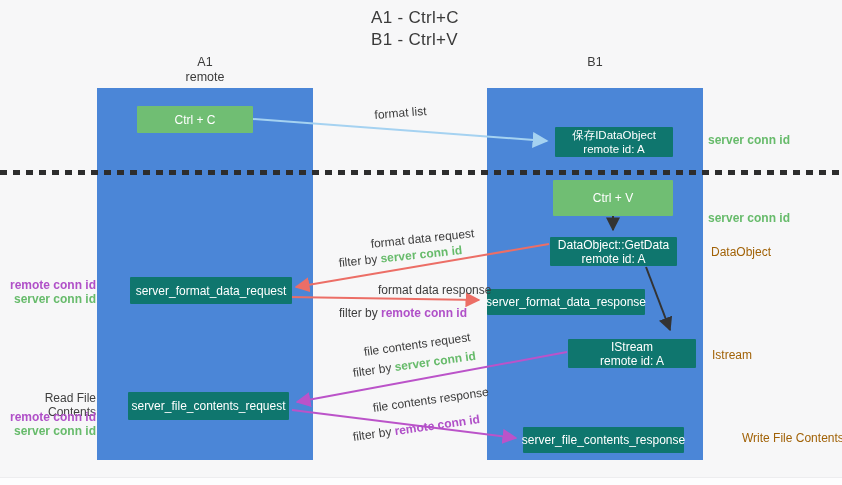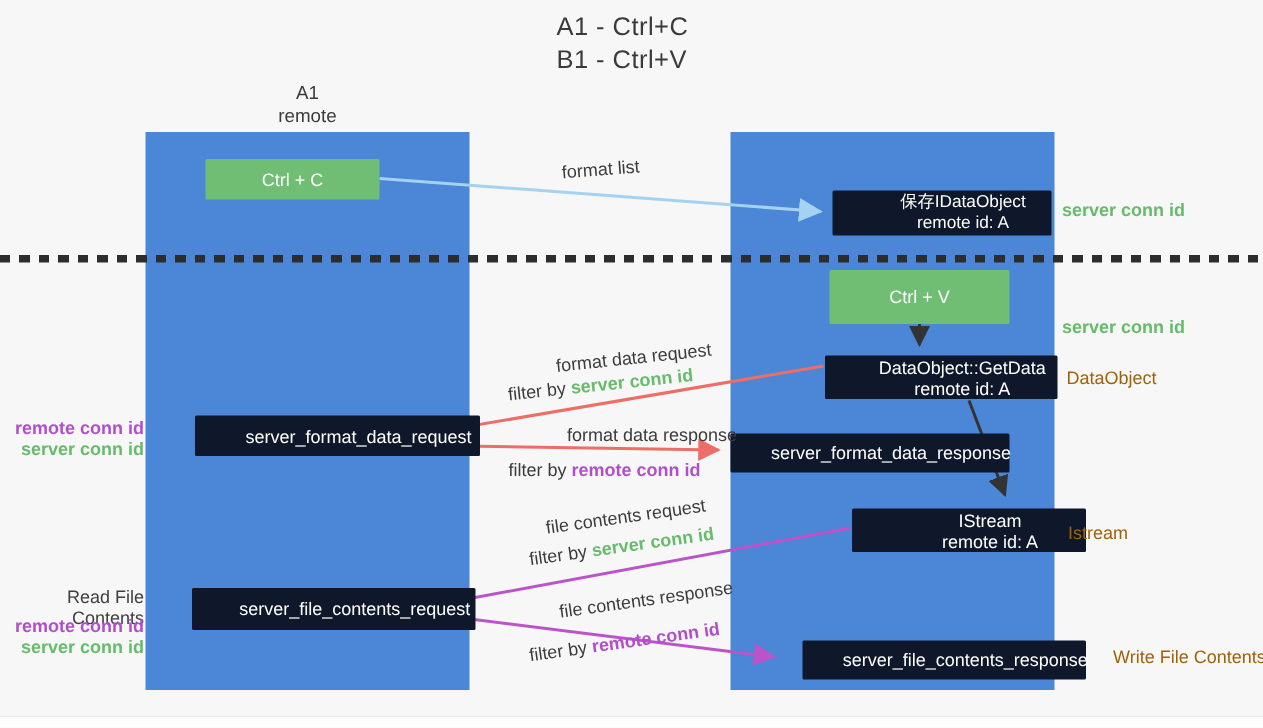--- a/index.html
+++ b/index.html
@@ -11,21 +11,21 @@
   }
   .abs{position:absolute;}
   .title{font-size:17px;line-height:22px;color:#3a3a3a;letter-spacing:.3px;}
   .col-header{width:216px;text-align:center;font-size:12.5px;line-height:15px;color:#3b3b3b;z-index:2;}
   .lifeline{width:216px;top:88px;height:372px;background:#4b86d7;z-index:1;}
   .divider{left:0;top:170px;width:842px;height:5px;z-index:3;
     background:repeating-linear-gradient(90deg,#2d2d2d 0 7px,transparent 7px 13px);}
   .node{z-index:5;display:flex;flex-direction:column;align-items:center;justify-content:center;
     color:#fff;font-size:12px;line-height:14px;text-align:center;border-radius:1px;}
   .node.green{background:#70be73;}
-  .node.orange{background:#0f172a;padding-left:28px;}
+  .node.orange{background:#0f766e;}
   .mid-label{z-index:6;font-size:12px;white-space:nowrap;color:#3c3c3c;transform-origin:left top;}
   .side-label{z-index:6;font-size:12px;white-space:nowrap;color:#a16207;}
   .green-txt{color:#67bb6b;font-weight:bold;}
   .purple-txt{color:#b050c8;font-weight:bold;}
   .left-stack{width:96px;text-align:right;line-height:14px;font-size:12px;z-index:6;}
   svg.arrows{position:absolute;left:0;top:0;z-index:4;pointer-events:none;}
   .bottom-strip{left:0;top:477px;width:842px;height:8px;background:#fdfdfe;border-top:1px solid #ededef;z-index:0;}
 </style>
 </head>
 <body>
@@ -37,20 +37,21 @@
   <div class="abs title" style="left:371px;top:7px;">
     <div>A1 - Ctrl+C</div>
     <div>B1 - Ctrl+V</div>
   </div>
 
   <div class="abs col-header" style="left:97px;top:55px;">
     <div>A1</div>
     <div>remote</div>
   </div>
   <div class="abs col-header" style="left:487px;top:55px;">
+    <div>B1</div>
   </div>
 
   <div class="abs lifeline" style="left:97px;"></div>
   <div class="abs lifeline" style="left:487px;"></div>
 
   <div class="abs divider"></div>
 
   <svg class="arrows" width="842" height="485" viewBox="0 0 842 485">
     <defs>
       <marker id="m-blue" viewBox="0 0 10 10" refX="9" refY="5" markerWidth="8" markerHeight="8" orient="auto-start-reverse">
@@ -103,21 +104,21 @@
 
   <div class="abs node orange" style="left:568px;top:339px;width:128px;height:29px;">
     <div>IStream</div>
     <div>remote id: A</div>
   </div>
 
   <div class="abs node orange" style="left:128px;top:392px;width:161px;height:28px;">
     <div>server_file_contents_request</div>
   </div>
 
-  <div class="abs node orange" style="left:523px;top:427px;width:161px;height:26px;margin-left:12px;">
+  <div class="abs node orange" style="left:523px;top:427px;width:161px;height:26px;">
     <div>server_file_contents_response</div>
   </div>
 
   <div class="abs mid-label" style="left:374px;top:108px;transform:rotate(-4.5deg);">format list</div>
 
   <div class="abs mid-label" style="left:370px;top:237px;transform:rotate(-6deg);">format data request</div>
   <div class="abs mid-label" style="left:338px;top:256px;transform:rotate(-6deg);">
     <span>filter by </span><span class="green-txt">server conn id</span>
   </div>
 

